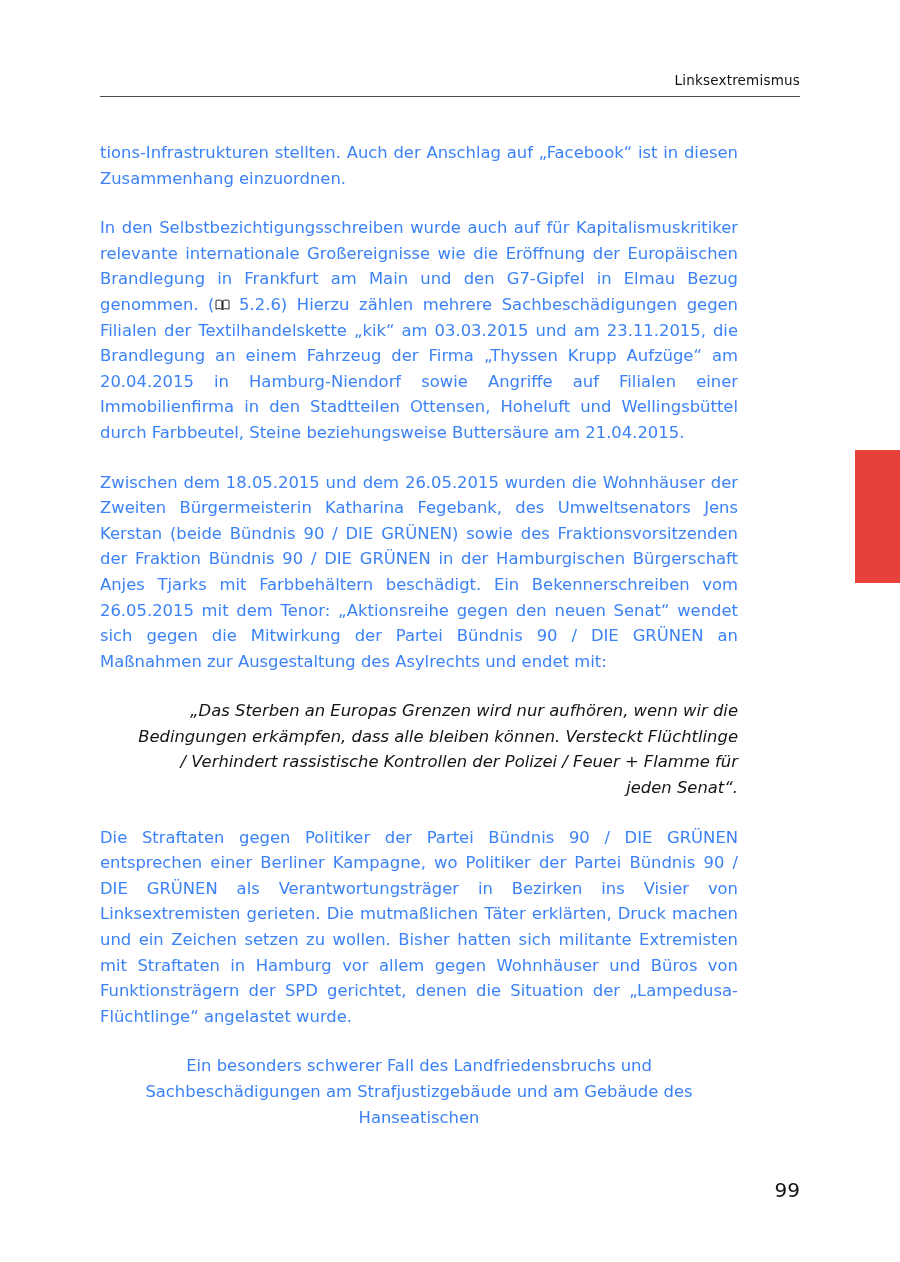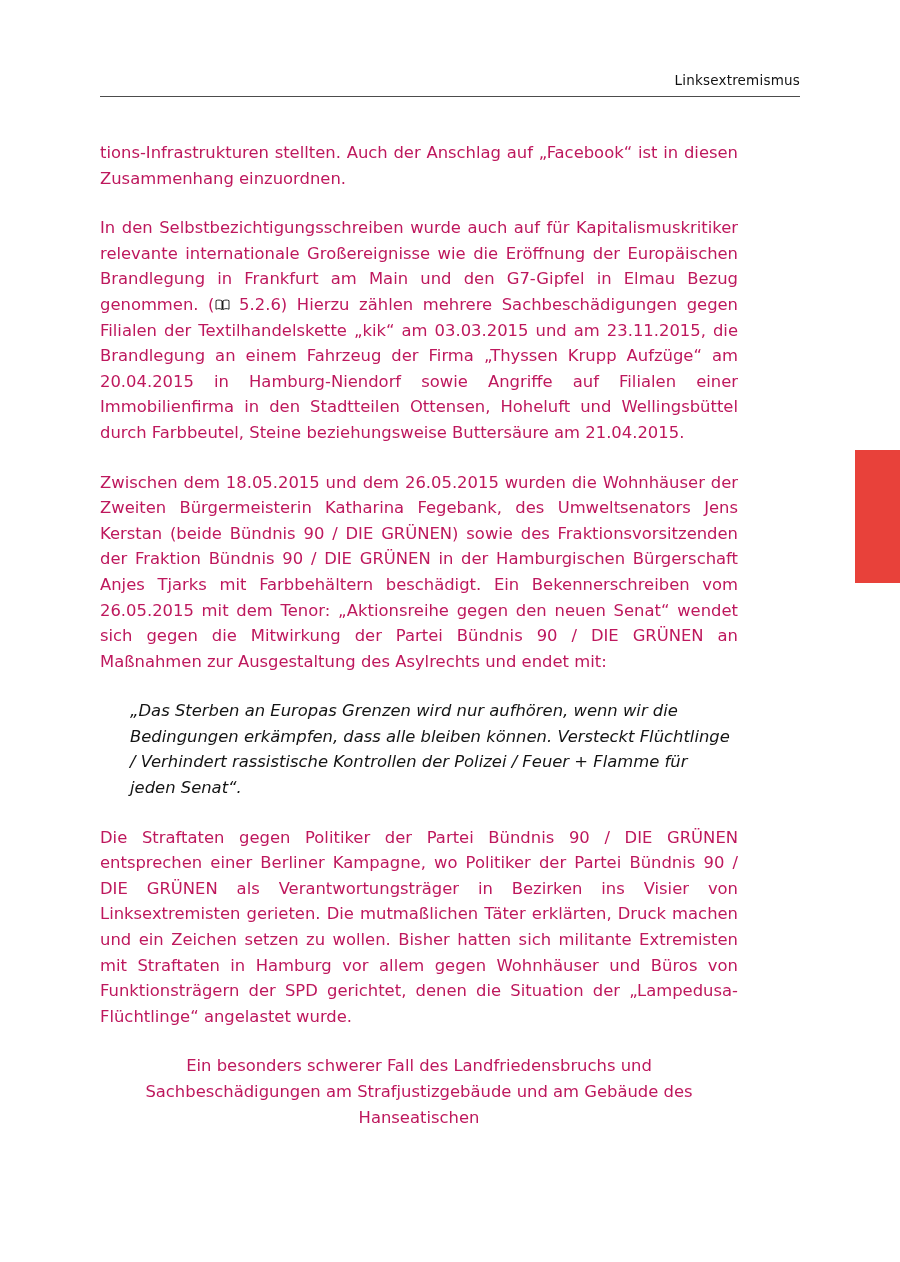--- a/index.html
+++ b/index.html
@@ -56,36 +56,36 @@
     left: 100px;
     width: 638px;
   }
   p.para {
     margin: 0 0 24px 0;
     font-size: 16.4px;
     line-height: 25.6px;
     text-align: justify;
     text-justify: inter-word;
     hyphens: manual;
-    color: #be185d;
+    color: #3b82f6;
   }
   p.para.last {
     margin-bottom: 0;
   }
   p.para.nojust {
     text-align: center;
   }
   .quote {
     margin: 0 0 24px 0;
     padding-left: 30px;
     font-style: italic;
     font-size: 16.4px;
     line-height: 25.6px;
     color: #141414;
-    text-align: left;
+    text-align: right;
   }
   .book-icon {
     display: inline-block;
     width: 15px;
     height: 12px;
     vertical-align: -1px;
     position: relative;
   }
   .book-icon svg { display: block; }
   
@@ -124,14 +124,15 @@
     <p class="para">Zwischen dem 18.05.2015 und dem 26.05.2015 wurden die Wohnhäuser der Zweiten Bürgermeisterin Katharina Fegebank, des Umweltsenators Jens Kerstan (beide Bündnis 90 / DIE GRÜNEN) sowie des Fraktionsvorsitzenden der Fraktion Bündnis 90 / DIE GRÜNEN in der Hamburgischen Bürgerschaft Anjes Tjarks mit Farbbehältern beschädigt. Ein Bekennerschreiben vom 26.05.2015 mit dem Tenor: „Aktionsreihe gegen den neuen Senat“ wendet sich gegen die Mitwirkung der Partei Bündnis 90 / DIE GRÜNEN an Maßnahmen zur Ausgestaltung des Asylrechts und endet mit:</p>
 
     <div class="quote">„Das Sterben an Europas Grenzen wird nur aufhören, wenn wir die Bedingungen erkämpfen, dass alle bleiben können. Versteckt Flüchtlinge / Verhindert rassistische Kontrollen der Polizei / Feuer + Flamme für jeden Senat“.</div>
 
     <p class="para">Die Straftaten gegen Politiker der Partei Bündnis 90 / DIE GRÜNEN entsprechen einer Berliner Kampagne, wo Politiker der Partei Bündnis 90 / DIE GRÜNEN als Verantwortungsträger in Bezirken ins Visier von Linksextremisten gerieten. Die mutmaßlichen Täter erklärten, Druck machen und ein Zeichen setzen zu wollen. Bisher hatten sich militante Extremisten mit Straftaten in Hamburg vor allem gegen Wohnhäuser und Büros von Funktionsträgern der SPD gerichtet, denen die Situation der „Lampedusa-Flüchtlinge“ angelastet wurde.</p>
 
     <p class="para nojust last">Ein besonders schwerer Fall des Landfriedensbruchs und Sachbeschädigungen am Strafjustizgebäude und am Gebäude des Hanseatischen</p>
 
   </div>
 
+  <div class="page-number">99</div>
 
 </div>
 
 </body></html>

